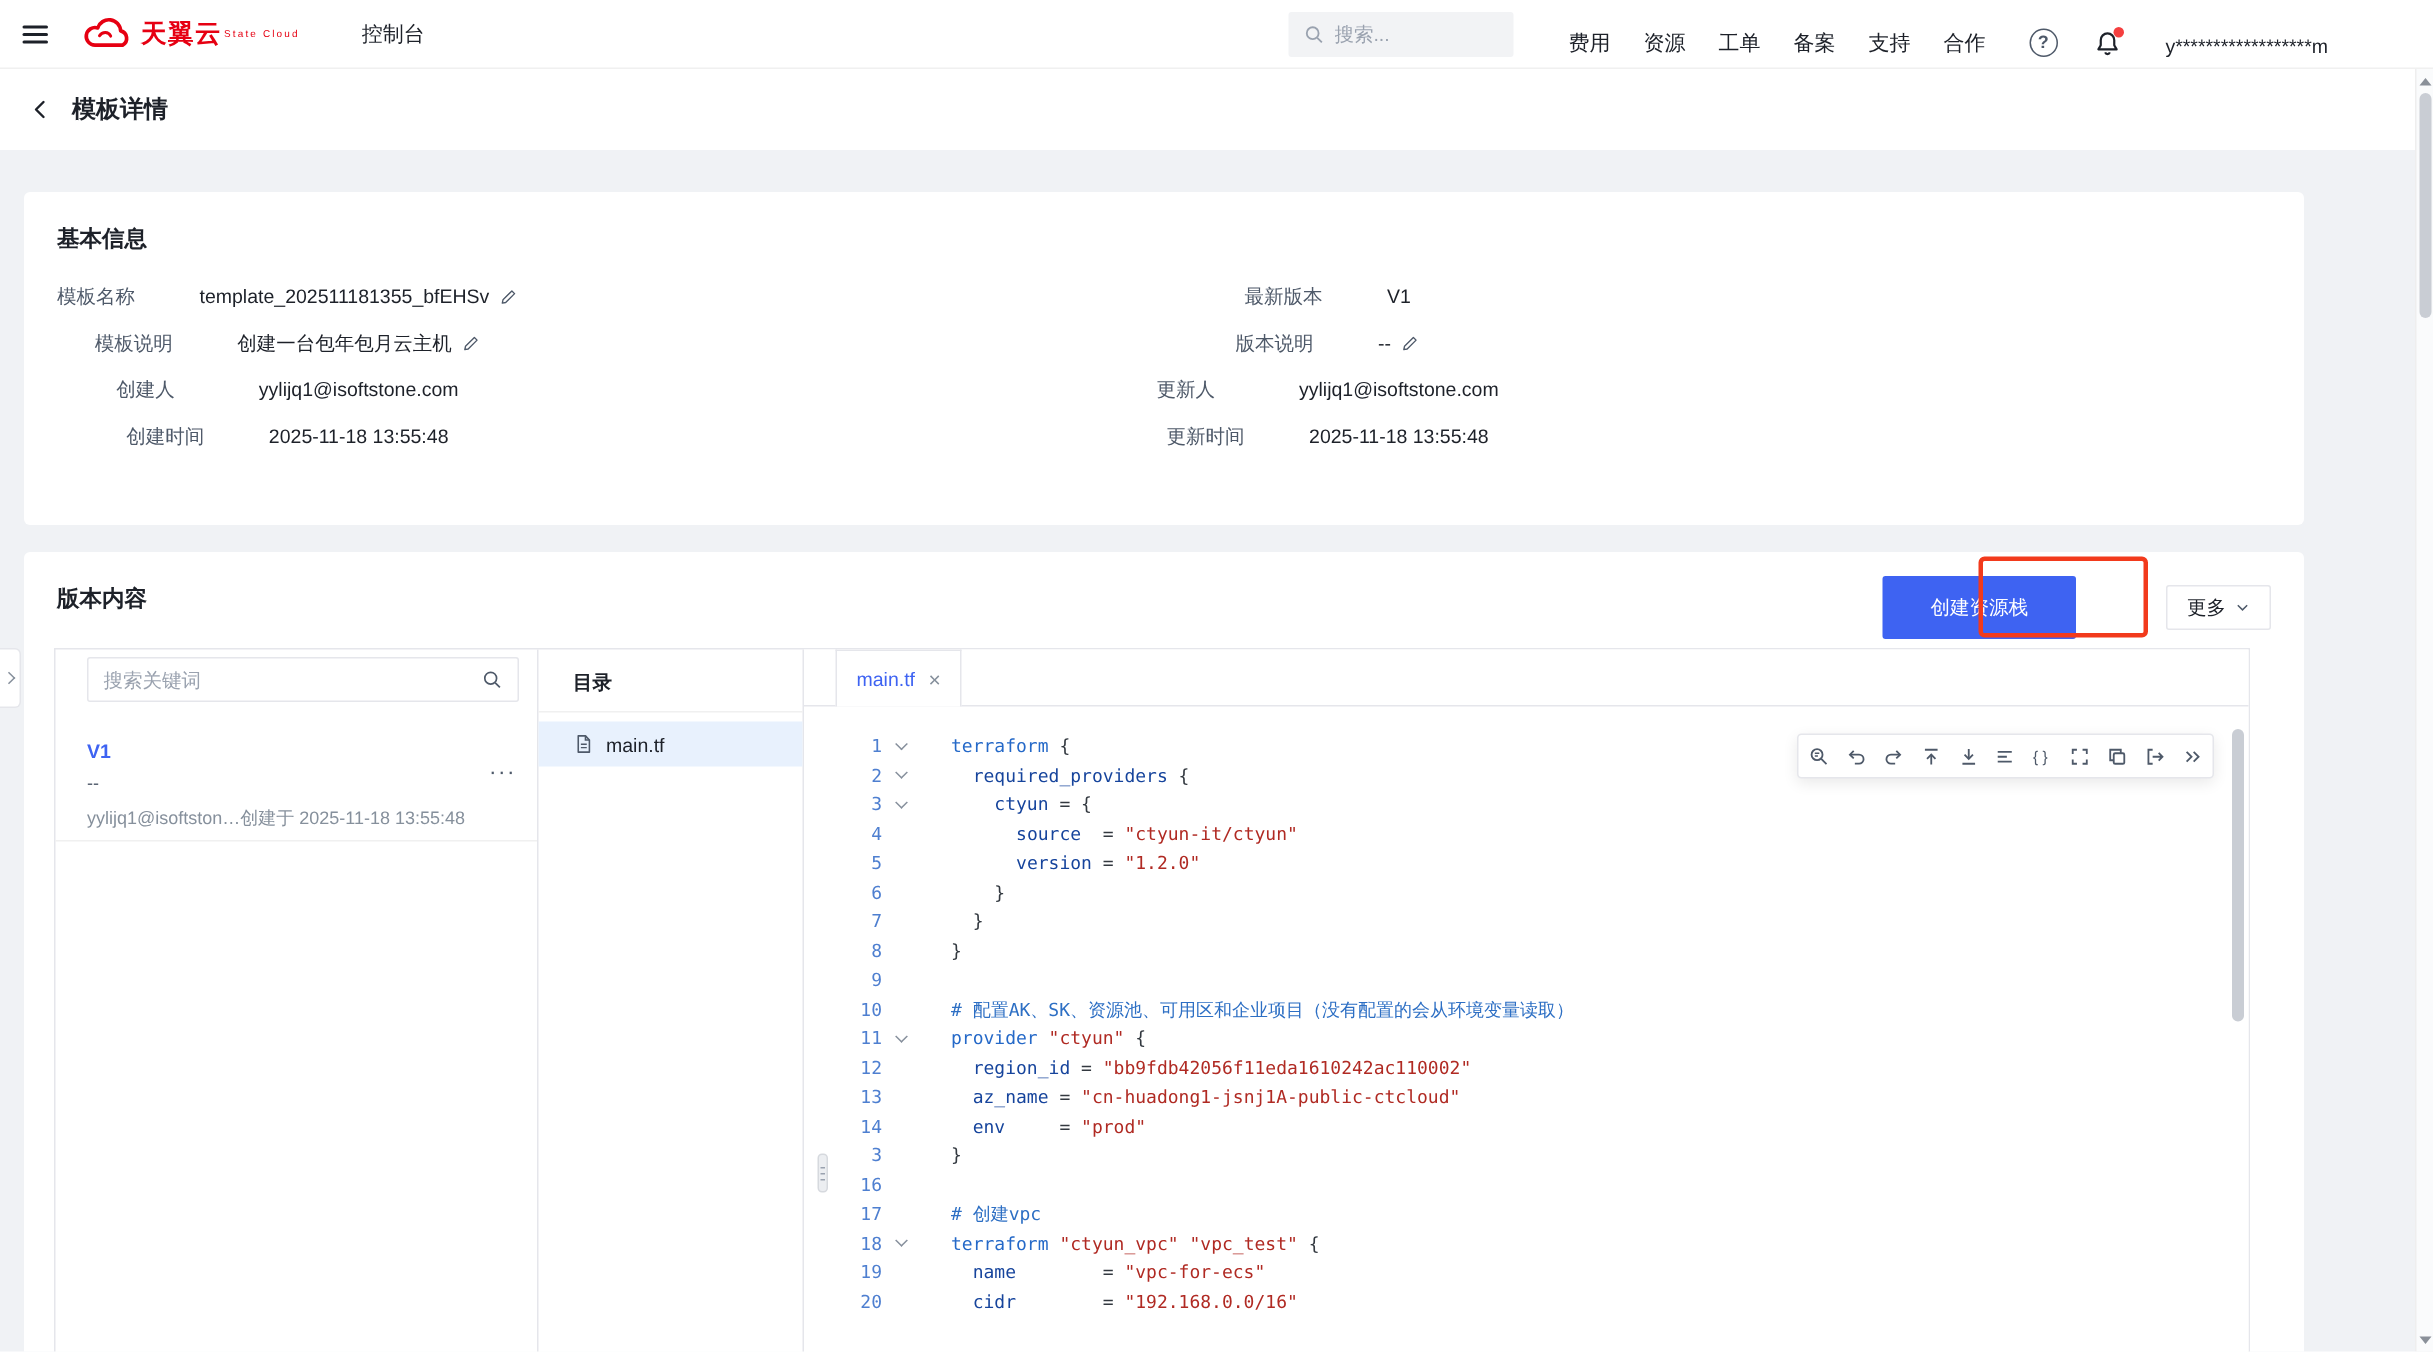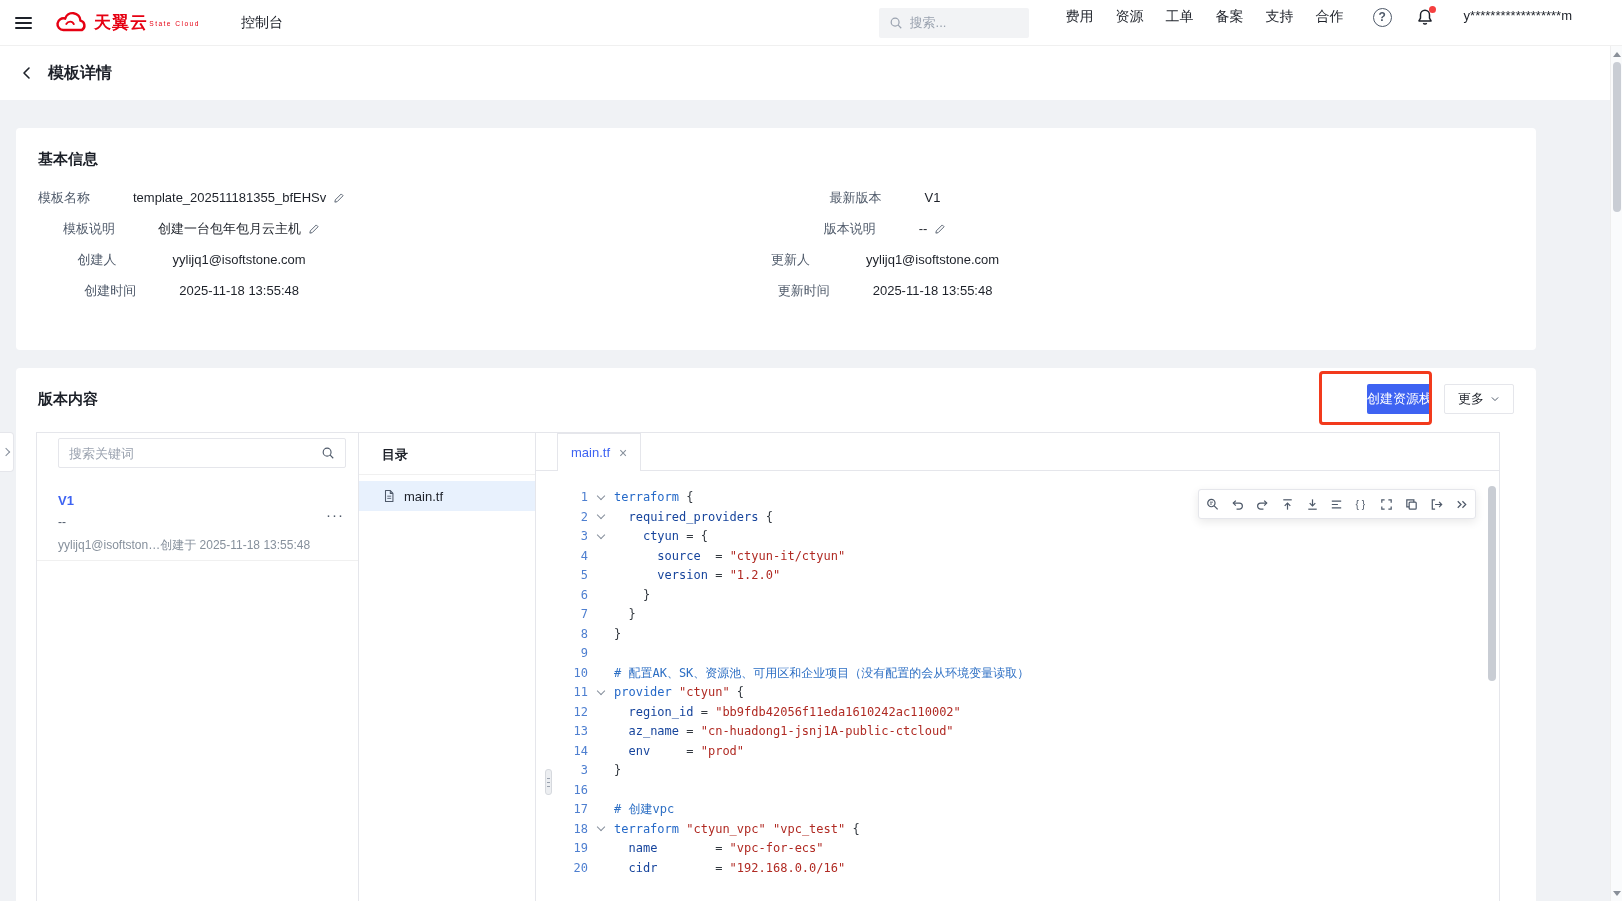--- a/index.html
+++ b/index.html
@@ -21,21 +21,21 @@
   }
   
   .navbar{position:absolute;top:0;left:0;right:0;height:46px;background:#fff;border-bottom:1px solid #f0f0f0;display:flex;align-items:center;z-index:10;}
   .hamburger{width:46px;height:46px;display:flex;flex-direction:column;align-items:center;justify-content:center;gap:3px;cursor:pointer;}
   .hamburger i{display:block;width:17px;height:2px;background:#1d2129;border-radius:1px;}
   .logo{display:flex;align-items:center;margin-left:8px;gap:6px;}
   .logo-txt{display:flex;flex-direction:row;align-items:center;line-height:1;}
   .logo-brand{color:var(--brand-red);font-size:17px;font-weight:bold;letter-spacing:1px;}
   .logo-sub{color:var(--brand-red);font-size:7px;letter-spacing:1.5px;margin-top:2px;transform:scale(.95);}
   .console-label{margin-left:40px;font-size:14px;color:var(--text-main);cursor:pointer;}
-  .nav-right{margin-left:auto;display:flex;align-items:flex-start;padding-right:50px;}
+  .nav-right{margin-left:auto;display:flex;align-items:flex-end;padding-right:70px;}
   .nav-search{width:150px;height:30px;background:#f2f3f5;border-radius:2px;display:flex;align-items:center;padding:0 10px;gap:7px;margin-right:26px;}
   .nav-search input{border:none;outline:none;background:transparent;font-size:13px;color:var(--text-sub);width:100px;font-family:inherit;}
   .nav-search input::placeholder{color:#9aa2af;}
   .nav-link{font-size:14px;color:var(--text-main);margin:0 11px;cursor:pointer;white-space:nowrap;}
   .help-circle{width:19px;height:19px;border:1.5px solid #4e5969;border-radius:50%;font-size:12px;color:#4e5969;display:flex;align-items:center;justify-content:center;margin:0 14px 0 18px;cursor:pointer;font-weight:bold;}
   .bell{position:relative;margin:0 10px;cursor:pointer;display:flex;}
   .bell-dot{position:absolute;top:-2px;right:-2px;width:7px;height:7px;background:#f53f3f;border-radius:50%;}
   .username{font-size:13px;color:var(--text-main);margin-left:20px;white-space:nowrap;}
   
   .titlebar{position:absolute;top:46px;left:0;right:12px;height:54px;background:#fff;display:flex;align-items:center;padding-left:16px;gap:10px;}
@@ -48,22 +48,22 @@
   .section-title{position:absolute;left:22px;top:22px;font-size:15px;font-weight:bold;color:var(--text-main);}
   .info-col{position:absolute;top:54px;}
   .info-col-left{left:22px;}
   .info-col-right{left:755px;}
   .info-row{display:flex;align-items:center;height:31px;font-size:13px;justify-content:center;}
   .info-label{width:95px;color:var(--text-sub);flex-shrink:0;}
   .info-value{color:var(--text-main);}
   .field-action{margin-left:7px;color:#4e5969;cursor:pointer;display:flex;align-items:center;}
   
   .vc-buttons{position:absolute;right:22px;top:16px;display:flex;gap:12px;align-items:center;}
-  .btn-primary{height:30px;padding:0 0;background:var(--primary);color:#fff;font-size:13px;border-radius:2px;border:none;cursor:pointer;font-family:inherit;text-align:center;}
-  .btn-default{height:30px;padding:0 13px;background:#fff;border:1px solid var(--border);color:var(--text-main);font-size:13px;border-radius:2px;display:flex;align-items:center;gap:6px;cursor:pointer;font-family:inherit;}
+  .btn-primary{height:42px;padding:0 32px;background:var(--primary);color:#fff;font-size:13px;border-radius:2px;border:none;cursor:pointer;font-family:inherit;text-align:center;}
+  .btn-default{height:30px;padding:0 13px;background:#fff;border:1px solid var(--border);color:var(--text-main);font-size:13px;border-radius:2px;display:flex;align-items:center;gap:6px;cursor:pointer;font-family:inherit;margin-left:48px;}
   
   .panes{position:absolute;left:20px;top:64px;width:1464px;height:520px;border:1px solid var(--border);display:flex;background:#fff;}
   .left-pane{width:322px;border-right:1px solid var(--border);position:relative;}
   .vsearch{position:absolute;left:21px;top:5px;width:288px;height:30px;border:1px solid var(--border);border-radius:2px;display:flex;align-items:center;padding:0 10px;justify-content:space-between;}
   .vsearch input{border:none;outline:none;font-size:13px;color:var(--text-sub);width:230px;font-family:inherit;}
   .vsearch input::placeholder{color:#9aa2af;}
   .version-list{position:absolute;left:0;top:48px;width:100%;}
   .version-item{position:relative;width:100%;height:80px;border-bottom:1px solid #f0f0f0;padding:12px 20px 0 21px;cursor:pointer;}
   .vi-name{color:var(--primary);font-size:13px;font-weight:600;}
   .vi-desc{color:var(--text-sub);font-size:12px;margin-top:7px;}
@@ -77,21 +77,21 @@
   .editor-pane{flex:1;position:relative;background:#fff;}
   .tabbar{height:38px;border-bottom:1px solid var(--border);display:flex;align-items:flex-end;padding-left:21px;}
   .tab{height:38px;padding:0 13px;border:1px solid var(--border);border-bottom:none;display:flex;align-items:center;gap:9px;font-size:13px;background:#fff;cursor:pointer;position:relative;top:1px;}
   .tab.active{color:var(--primary);}
   .tab-close{color:var(--text-weak);font-size:14px;cursor:pointer;}
   .code-area{position:absolute;top:39px;left:0;right:0;bottom:0;font-family:"DejaVu Sans Mono","Liberation Mono",monospace;font-size:12px;overflow:hidden;padding-top:16px;}
   .code-line{display:flex;height:19.5px;line-height:19.5px;white-space:pre;}
   .gutter{width:52px;text-align:right;color:#4e7fd0;flex-shrink:0;}
   .fold{width:26px;display:flex;align-items:center;justify-content:center;flex-shrink:0;cursor:pointer;}
   .chev{width:6px;height:6px;border-right:1.2px solid #868f9c;border-bottom:1.2px solid #868f9c;transform:rotate(45deg);display:inline-block;margin-top:-4px;}
-  .code-text{white-space:pre;color:#333940;}
+  .code-text{white-space:pre;color:#333940;margin-left:20px;}
   .tok-pl{color:#333940;}
   .tok-kw{color:#2569c8;}
   .tok-prop{color:#16449c;}
   .tok-str{color:#b02a23;}
   .tok-com{color:#2d6fc4;}
   .editor-toolbar{position:absolute;top:56px;right:23px;width:278px;height:30px;background:#fff;border:1px solid var(--border);border-radius:3px;box-shadow:0 3px 10px rgba(0,0,0,.09);display:flex;align-items:center;justify-content:space-evenly;z-index:5;}
   .et-icon{width:22px;height:22px;display:flex;align-items:center;justify-content:center;color:#4e5969;cursor:pointer;}
   .ed-thumb{position:absolute;right:3px;top:53px;width:8px;height:195px;background:#c9cdd4;border-radius:4px;cursor:pointer;}
   .grip{position:absolute;left:9px;top:336px;width:7px;height:26px;background:#eceef1;border:1px solid #d6d9de;border-radius:3px;display:flex;flex-direction:column;align-items:center;justify-content:center;gap:3px;cursor:col-resize;}
   .grip i{display:block;width:3px;height:1px;background:#9aa2af;}

